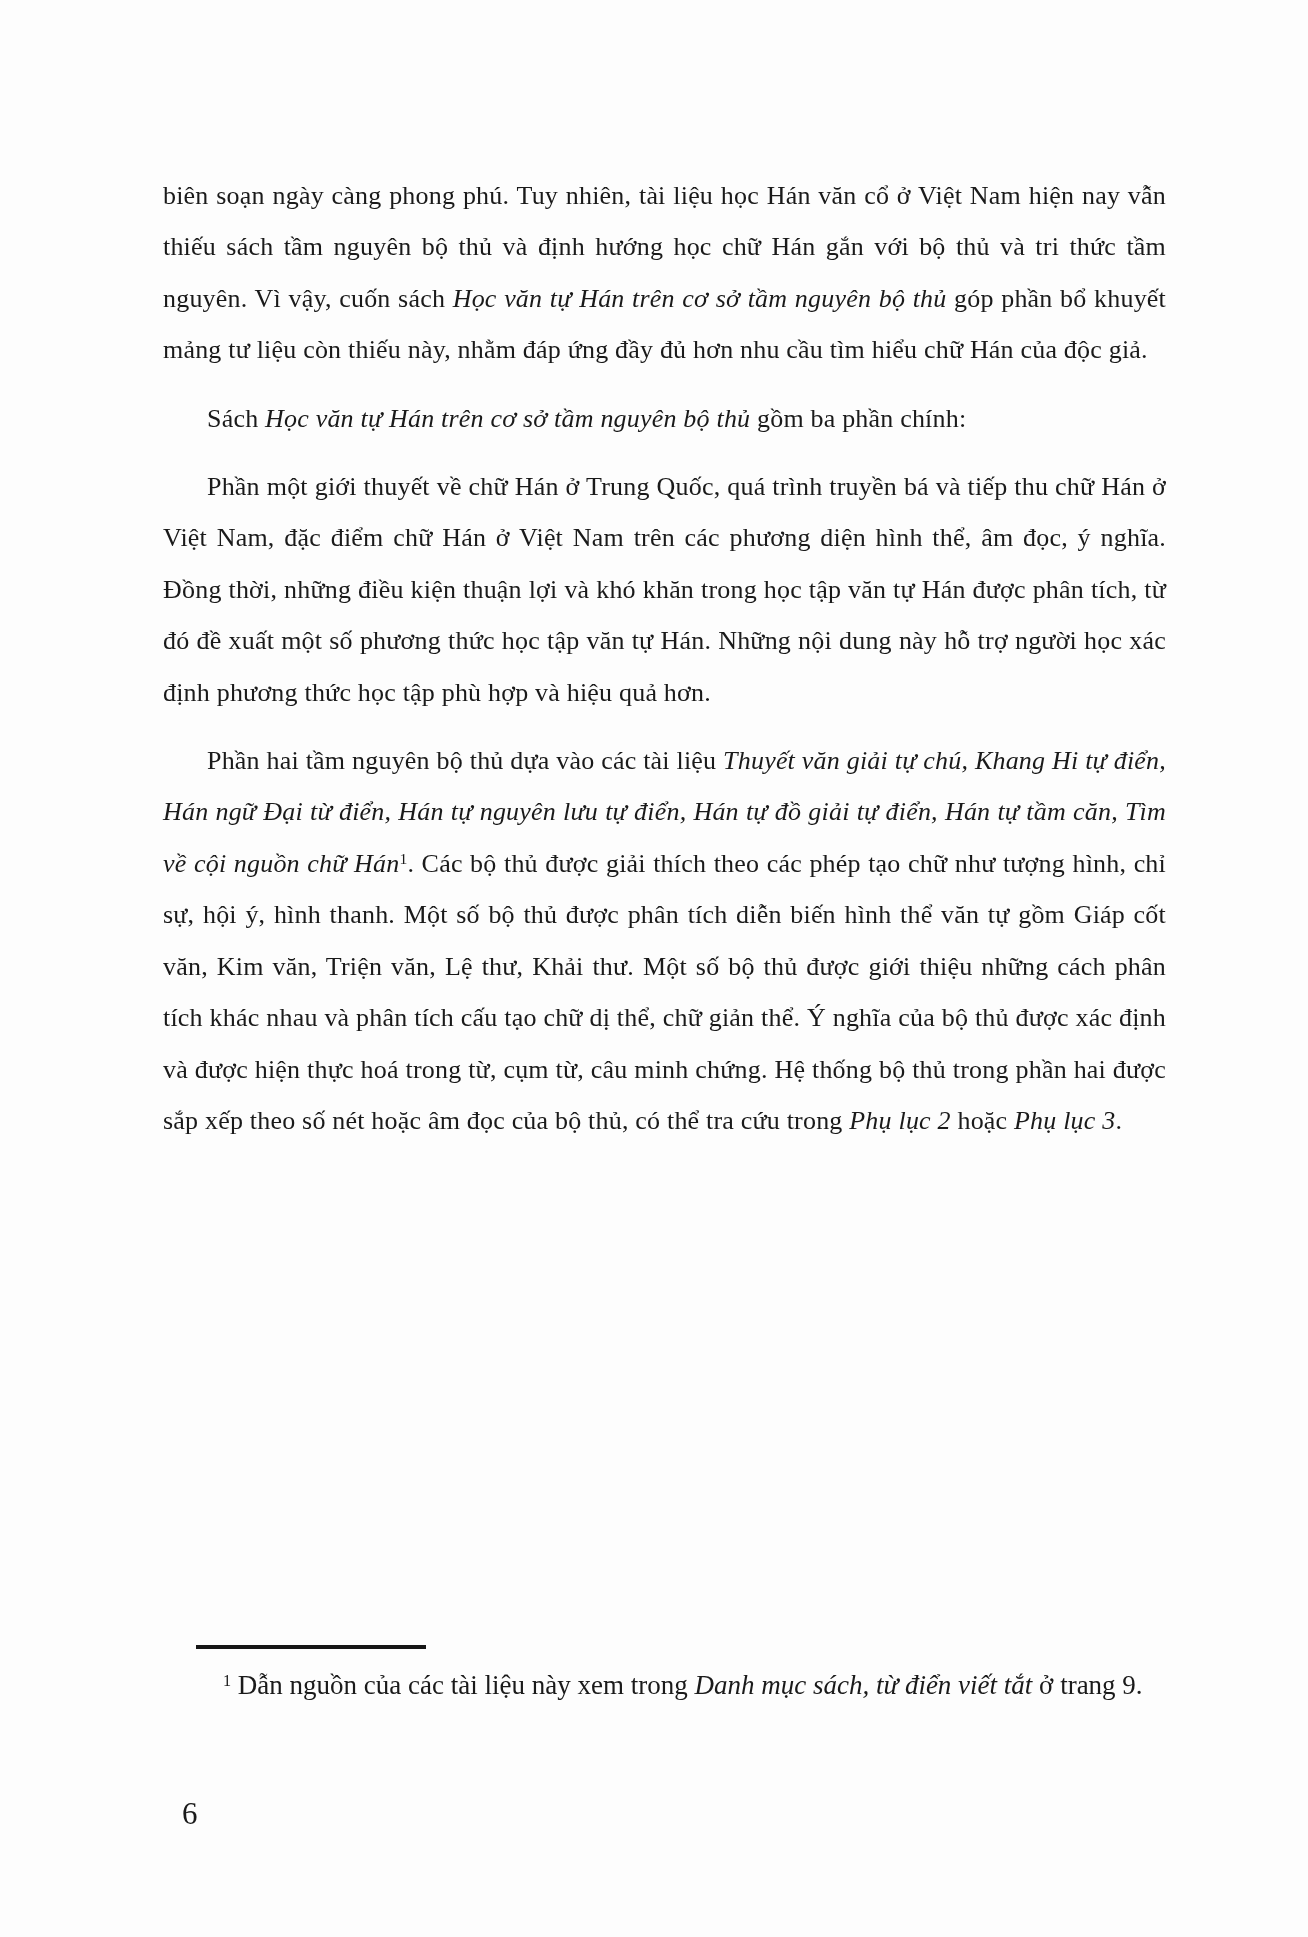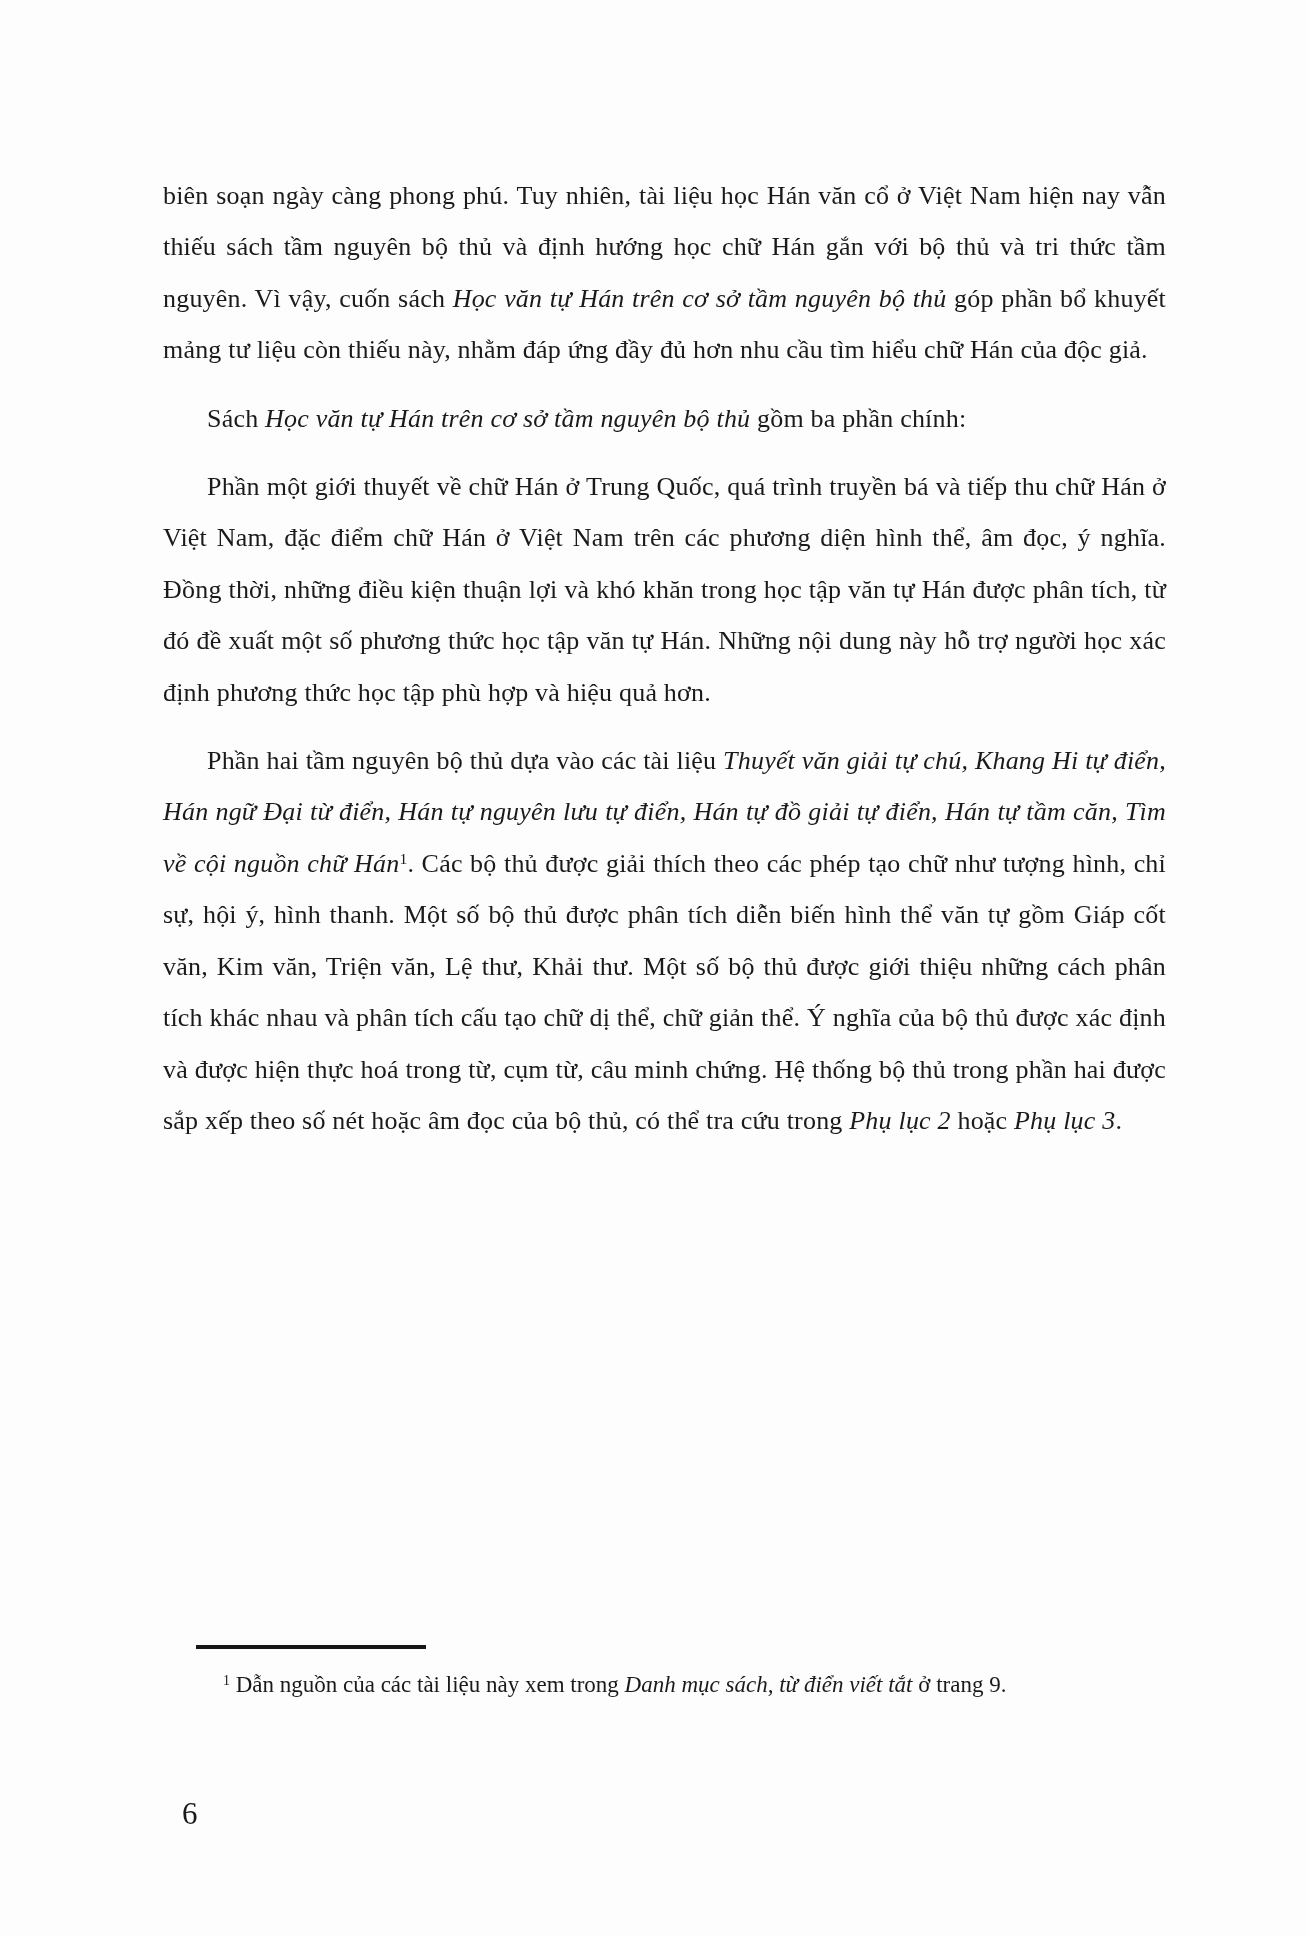--- a/index.html
+++ b/index.html
@@ -47,21 +47,21 @@
     width: 1003px;
   }
   .fn-sep {
     width: 230px;
     height: 4px;
     background: #161616;
     margin-left: 33px;
   }
   .fn-text {
     margin: 15px 0 0 0;
-    font-size: 23px;
+    font-size: 27px;
     line-height: 42.5px;
     text-align: justify;
     text-indent: 60px;
   }
   .page-number {
     position: absolute;
     left: 182px;
     top: 1796px;
     font-size: 31px;
     color: #1a1a1a;

